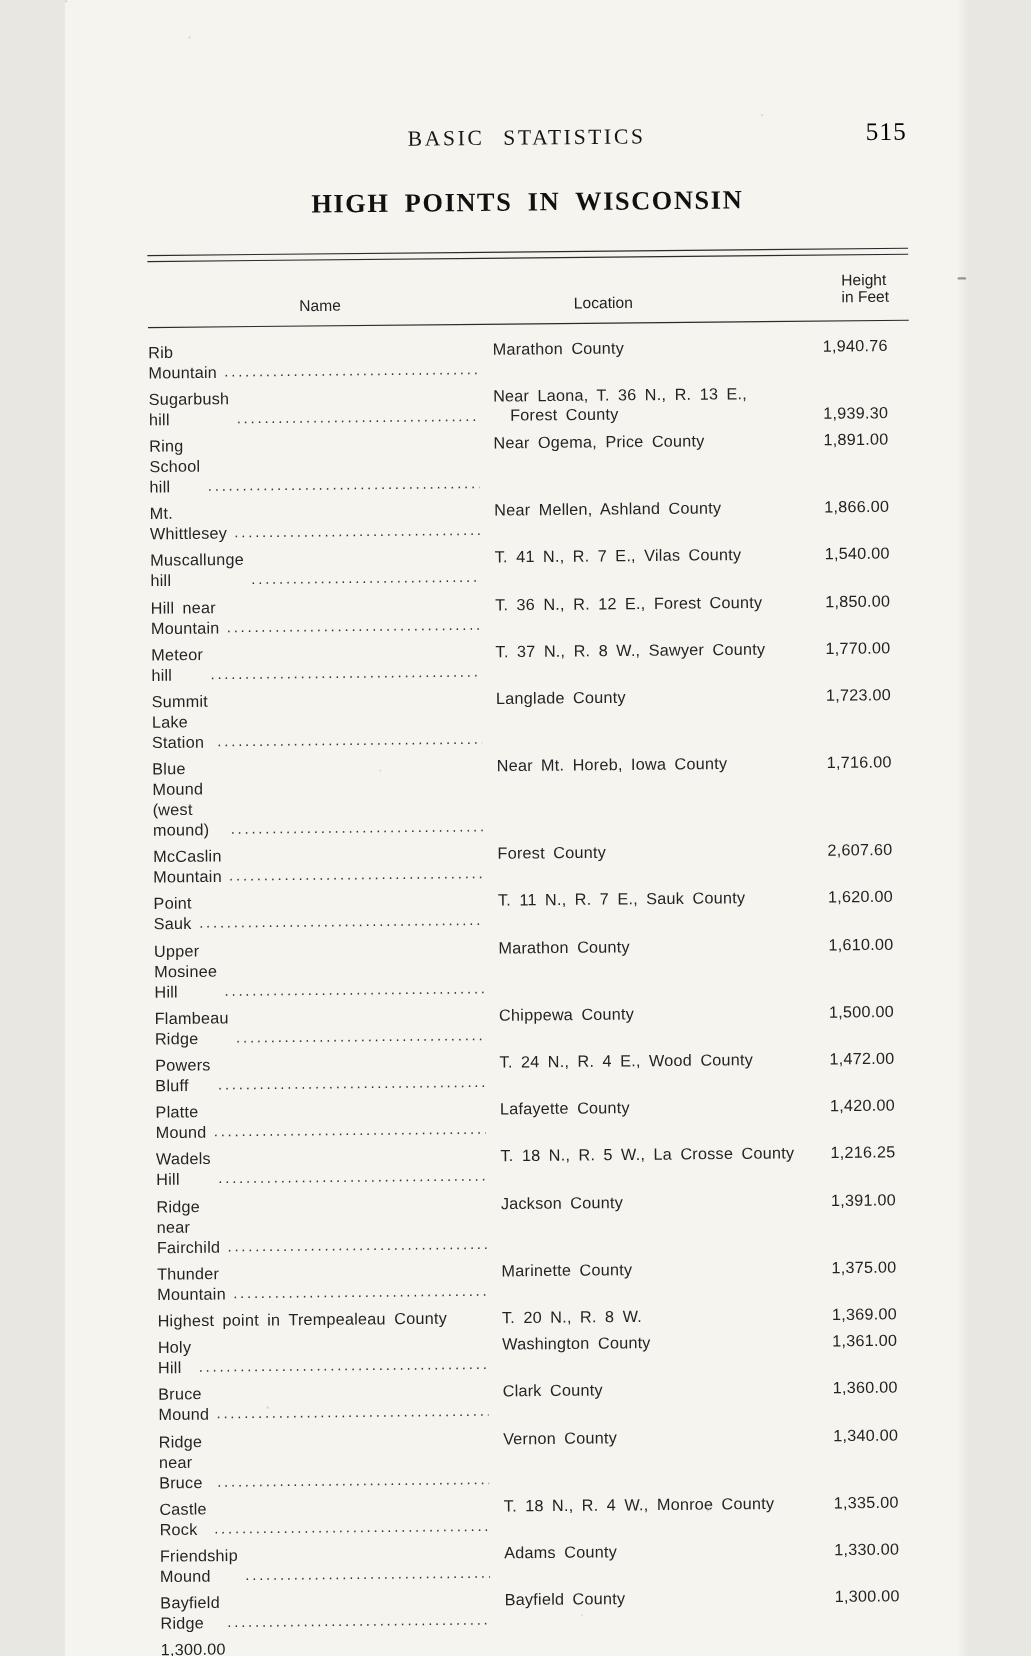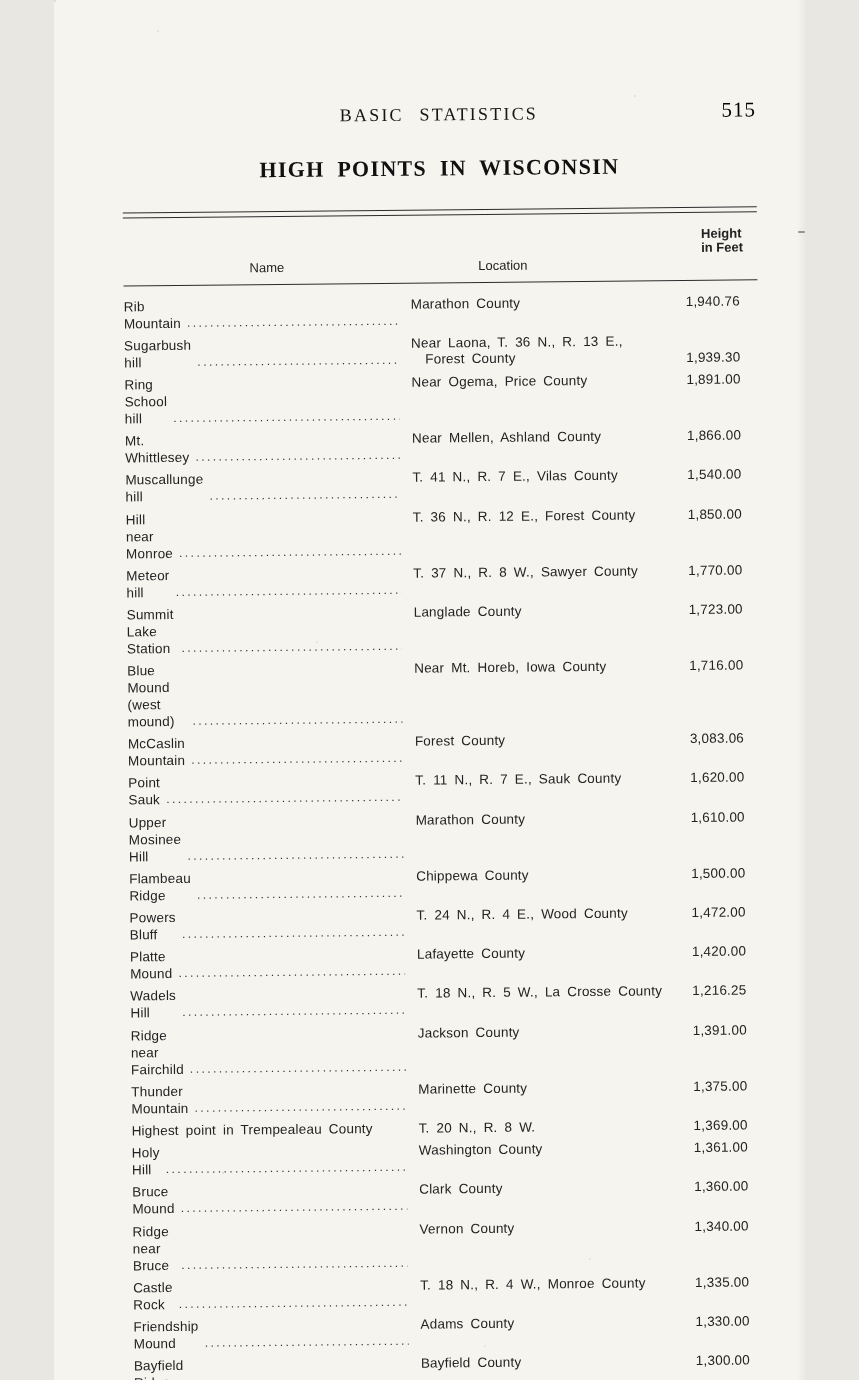--- a/index.html
+++ b/index.html
@@ -30,21 +30,21 @@
   }
 
   
   .rule-double{margin-top:28px;height:4px;border-top:1.6px solid #2b2b2b;border-bottom:1.3px solid #2b2b2b;}
   .rule-single{height:0;border-top:1.7px solid #2b2b2b;}
 
   
   .thead{display:flex;align-items:flex-end;padding:14px 0 9px 0;font-size:13px;color:#222;}
   .th-name{width:287px;text-align:center;}
   .th-loc{flex:1;padding-left:68px;}
-  .th-ht{width:72px;padding-left:16px;line-height:14px;margin-bottom:16px;box-sizing:border-box;font-weight:bold;}
+  .th-ht{width:72px;padding-left:16px;line-height:14px;margin-bottom:3px;box-sizing:border-box;}
 
   
   .rows{margin-top:9px;}
   .trow{display:flex;align-items:flex-start;padding:2.6px 0;font-size:13.5px;line-height:17px;letter-spacing:0.2px;word-spacing:3px;color:#232323;}
   .trow:nth-child(29){margin-top:4px;}
   .c-name{width:287px;display:flex;align-items:flex-end;box-sizing:border-box;}
   .c-name .nm{flex:0 1 auto;}
   .leader{flex:1 1 auto;overflow:hidden;white-space:nowrap;margin:0 12px 0 6px;align-self:flex-end;}
   .leader::after{
     content:"..........................................................................................................";
@@ -151,21 +151,21 @@
               <span class="leader"></span>
             </div>
             <div class="c-loc">
               <div>T. 41 N., R. 7 E., Vilas County</div>
             </div>
             <div class="c-ht">1,540.00</div>
           </div>
           <div class="trow">
             <div class="c-name">
               <div class="nm">
-                <div>Hill near Monroe</div>
+                <div>Hill near Mountain</div>
               </div>
               <span class="leader"></span>
             </div>
             <div class="c-loc">
               <div>T. 36 N., R. 12 E., Forest County</div>
             </div>
             <div class="c-ht">1,850.00</div>
           </div>
           <div class="trow">
             <div class="c-name">
@@ -206,21 +206,21 @@
           <div class="trow">
             <div class="c-name">
               <div class="nm">
                 <div>McCaslin Mountain</div>
               </div>
               <span class="leader"></span>
             </div>
             <div class="c-loc">
               <div>Forest County</div>
             </div>
-            <div class="c-ht">3,083.06</div>
+            <div class="c-ht">2,607.60</div>
           </div>
           <div class="trow">
             <div class="c-name">
               <div class="nm">
                 <div>Point Sauk</div>
               </div>
               <span class="leader"></span>
             </div>
             <div class="c-loc">
               <div>T. 11 N., R. 7 E., Sauk County</div>

